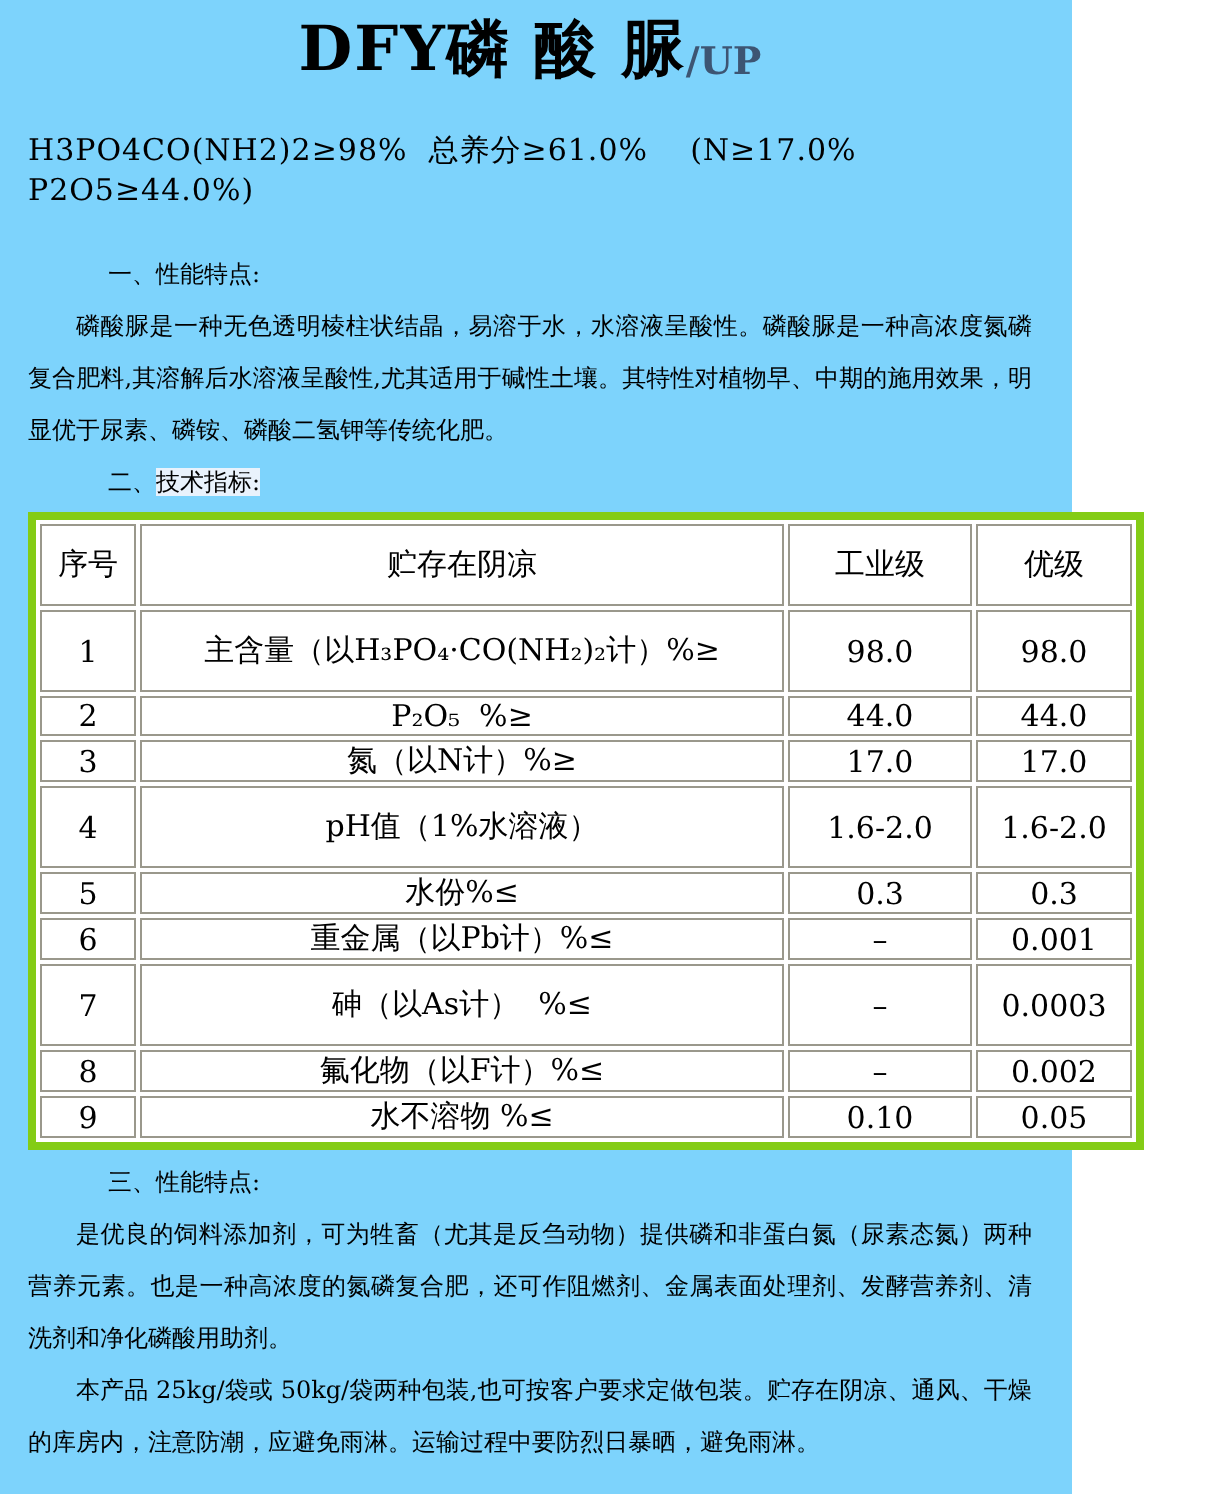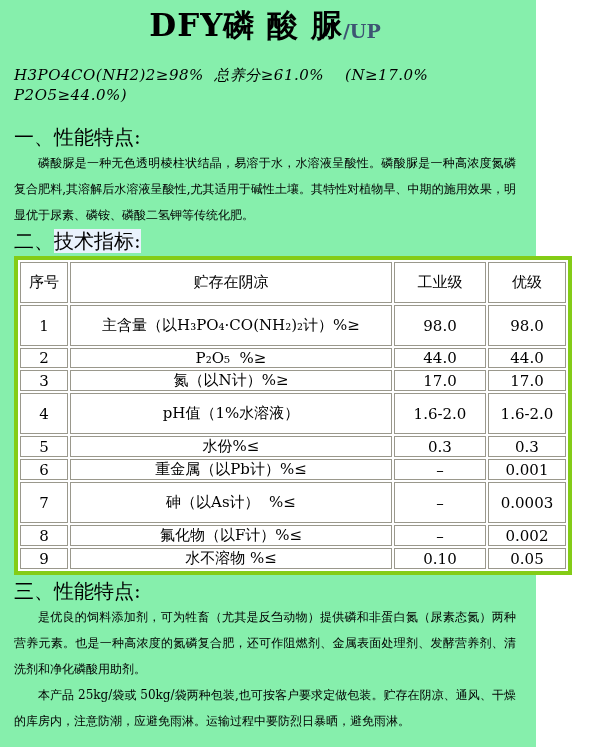--- a/index.html
+++ b/index.html
@@ -6,21 +6,21 @@
   html, body { background: #ffffff; }
   body {
     width: 616px; height: 747px;
     font-family: "DejaVu Serif", "Liberation Serif", serif;
     color: #000000;
     overflow: hidden;
   }
   .page {
     width: 536px; height: 747px;
     padding: 6px 20px 0 14px;
-    background: #86efac;
+    background: #7dd3fc;
   }
   .title {
     text-align: center;
     font-size: 31px;
     font-weight: bold;
     line-height: 38px;
     margin-bottom: 15px;
     letter-spacing: 1px;
     white-space: pre-wrap;
   }
@@ -30,26 +30,26 @@
     color: #3d5573;
     letter-spacing: 0;
     vertical-align: -2px;
   }
   .formula {
     font-size: 15px;
     line-height: 20px;
     margin-bottom: 19px;
     white-space: pre-wrap;
     letter-spacing: 0.5px;
-    font-style: italic;
   }
   .heading {
-    font-size: 20px;
+    font-size: 12px;
     line-height: 26px;
     white-space: pre-wrap;
+    margin-left: 40px;
   }
   .heading .hl { background: #e9f2fc; }
   .para {
     font-size: 12px;
     line-height: 26px;
     text-indent: 2em;
     text-align: justify;
     white-space: pre-wrap;
   }
   table.specs {

